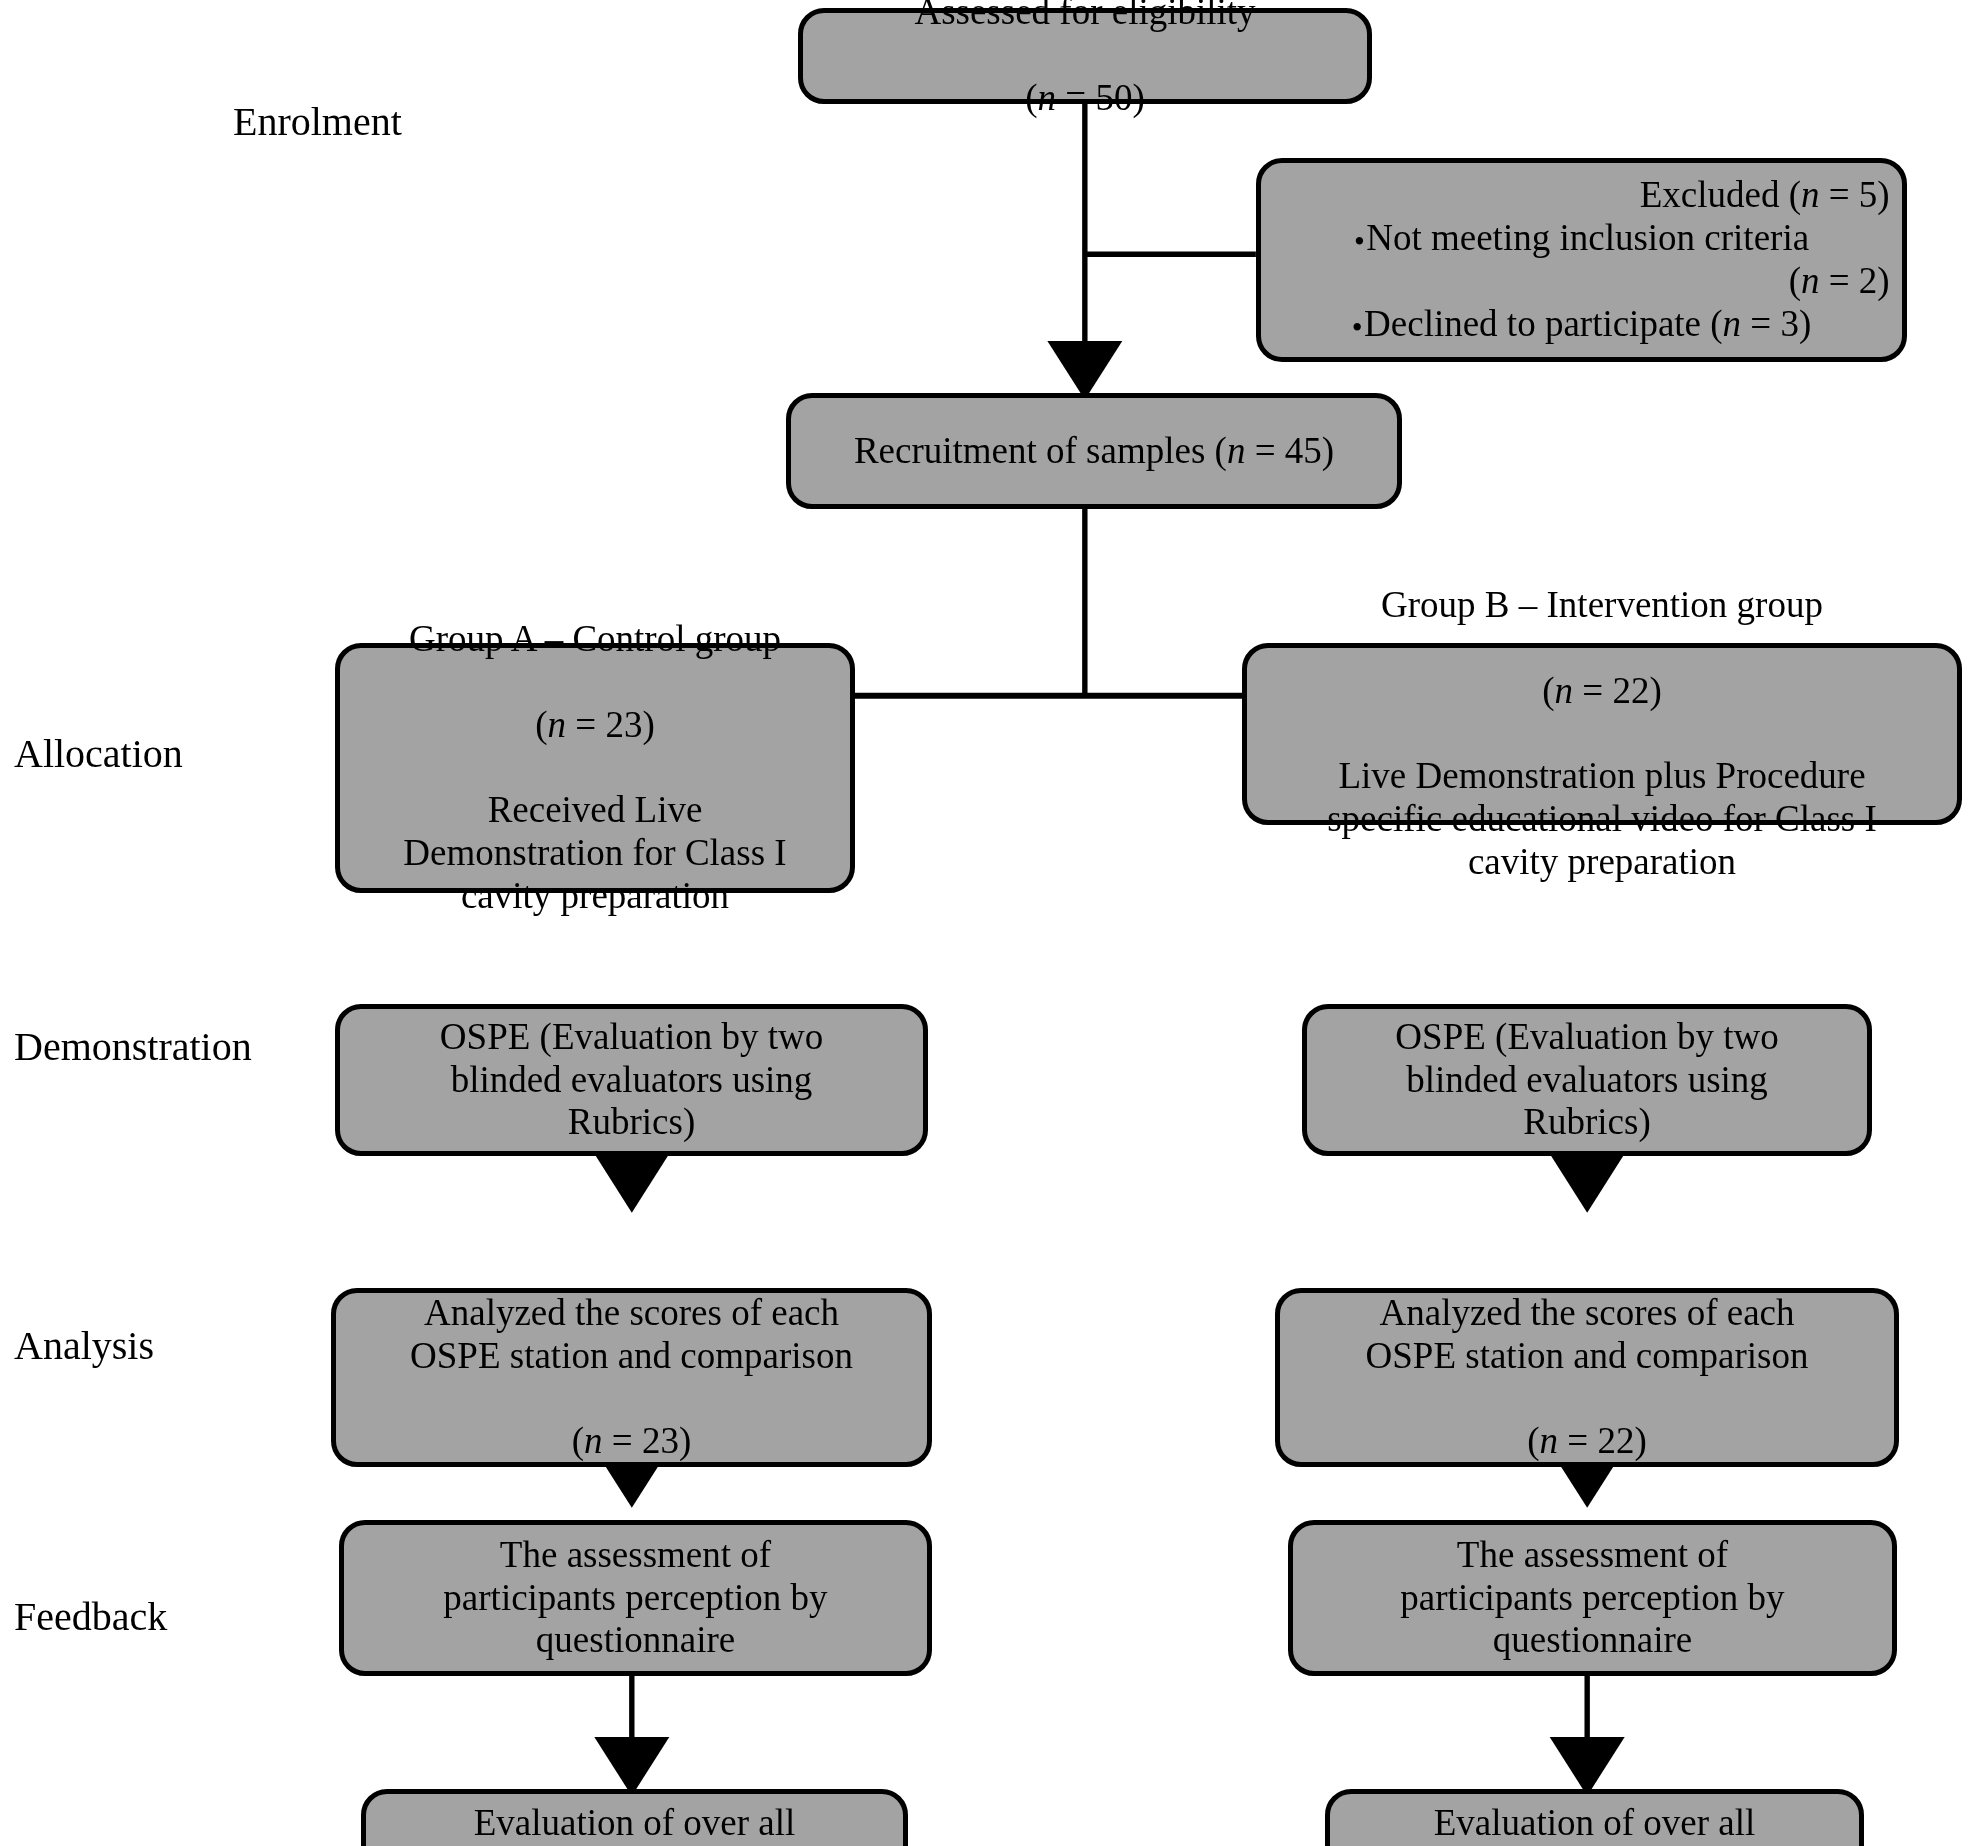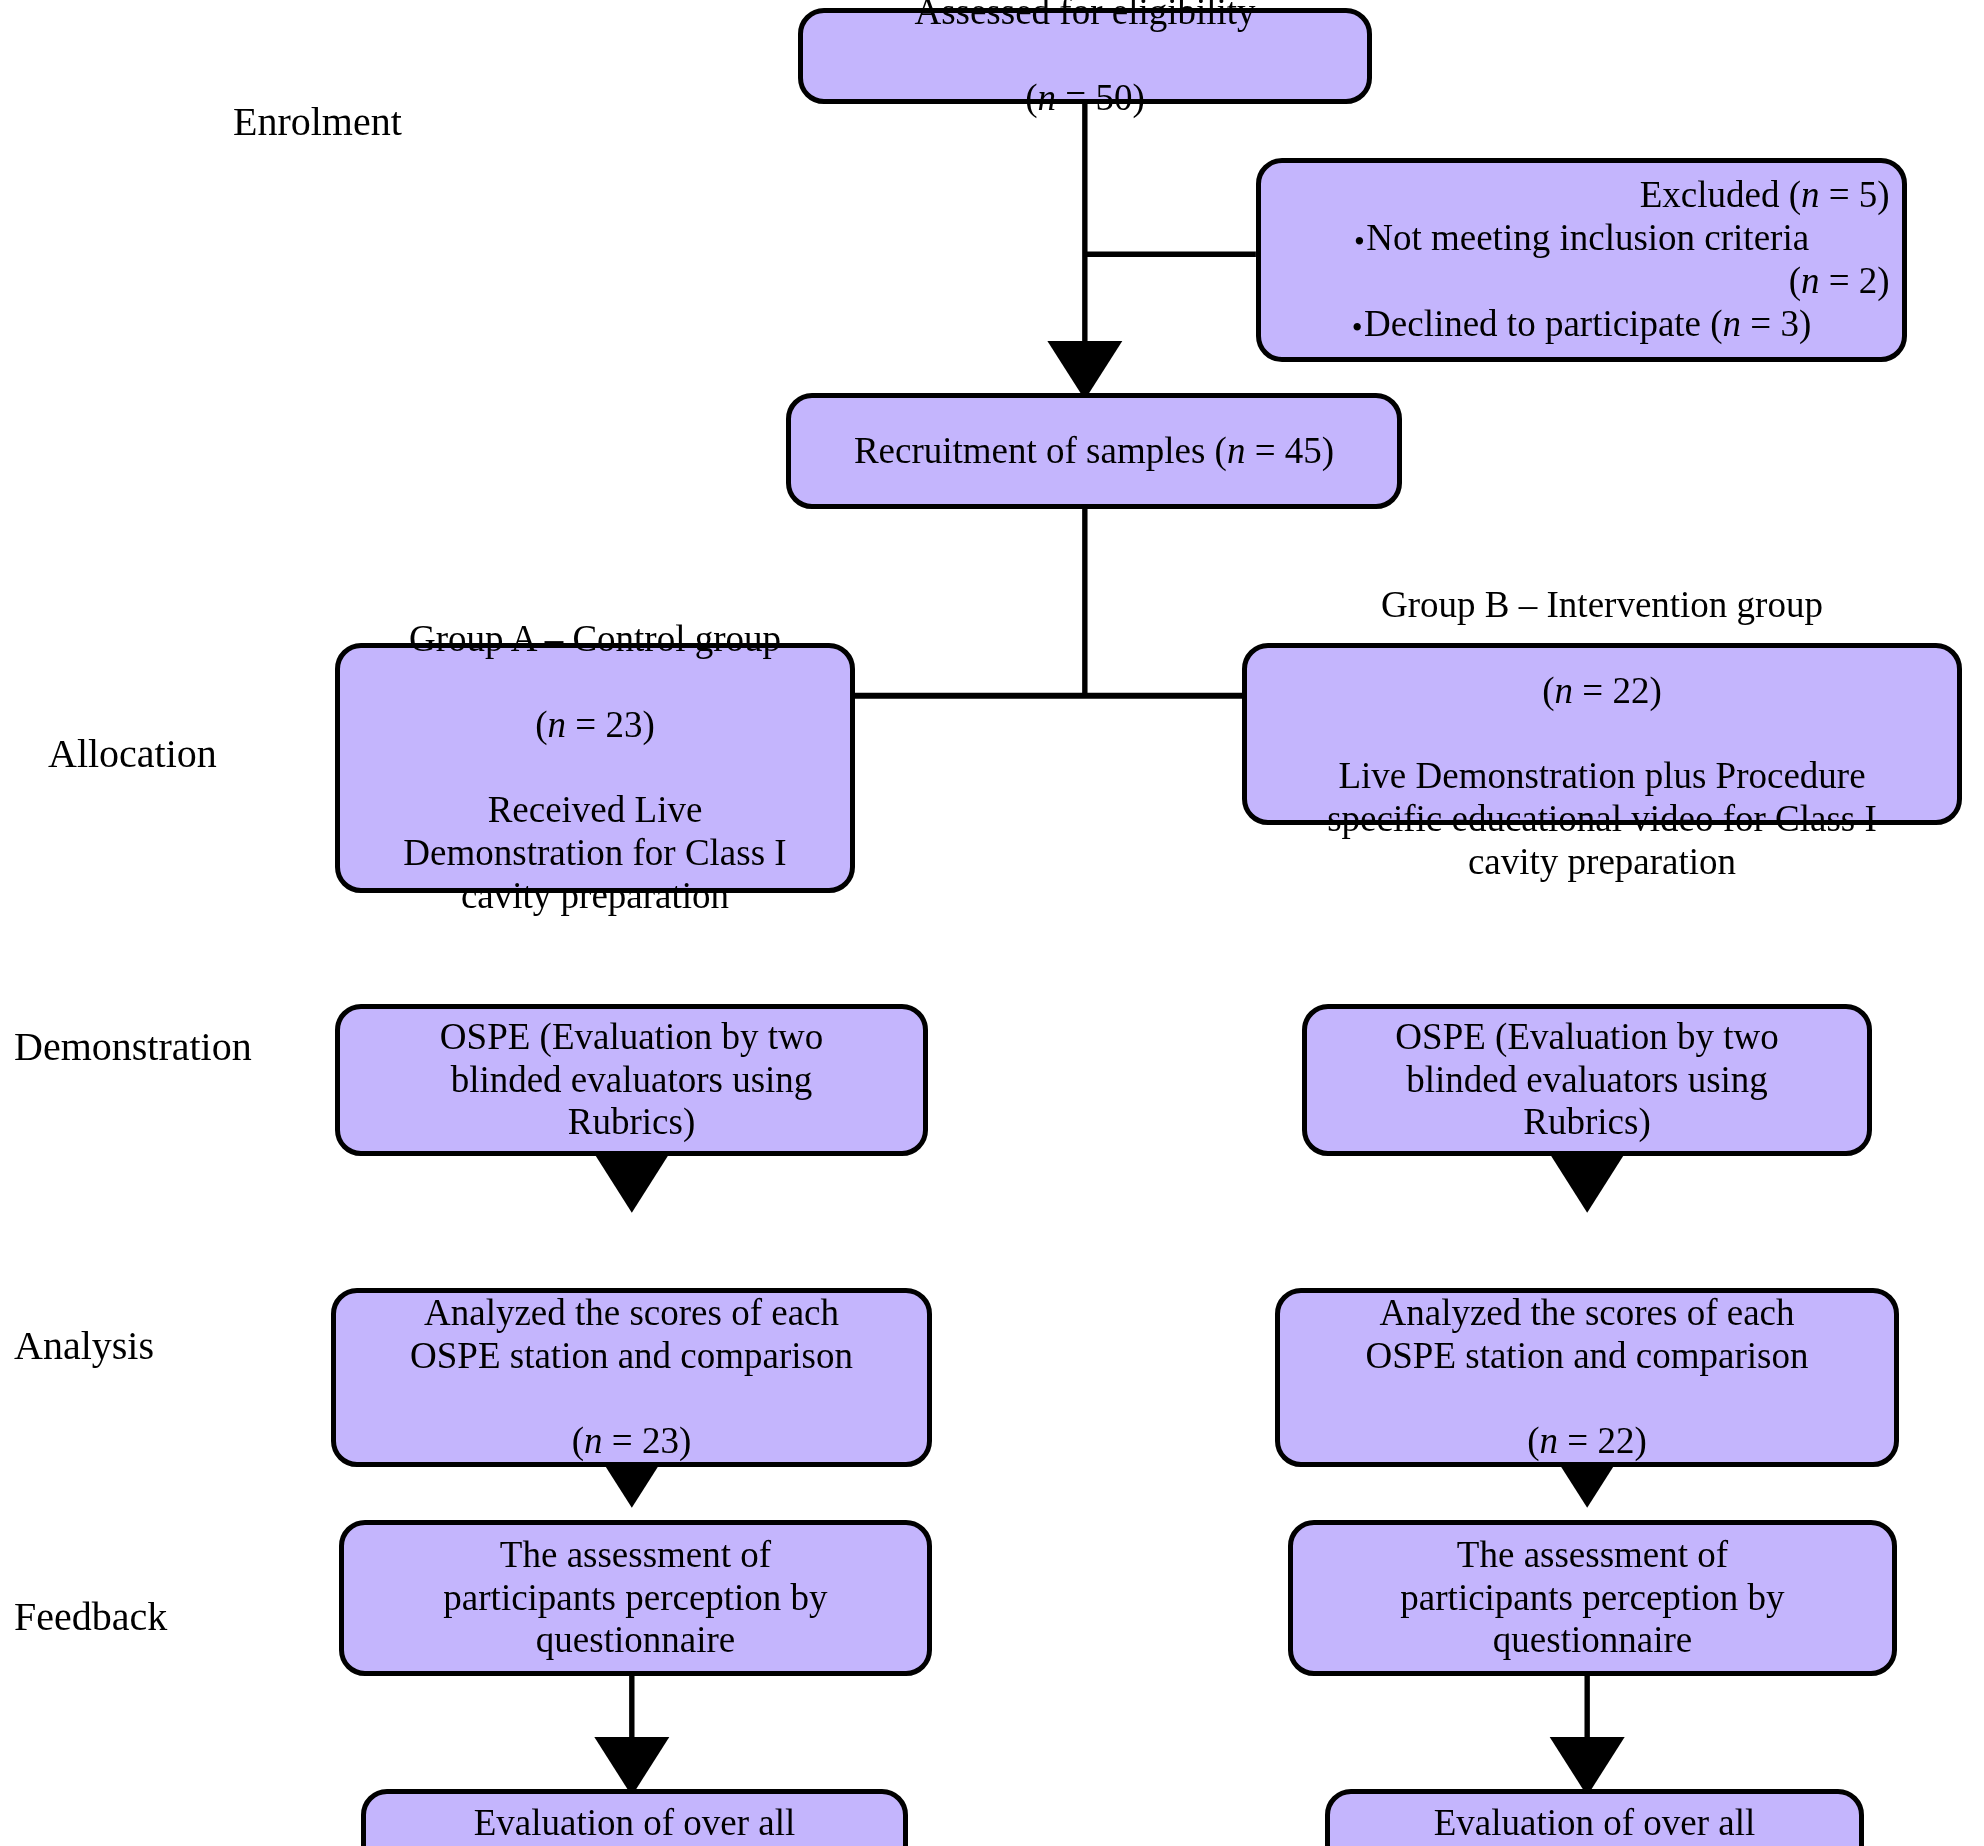--- a/index.html
+++ b/index.html
@@ -24,21 +24,21 @@
     color: #000;
     white-space: nowrap;
     text-align: left;
   }
   
   .flow-box {
     position: absolute;
     box-sizing: border-box;
     border: 5.4px solid #000000;
     border-radius: 26px;
-    background: #c4b5fd;
+    background: #a3a3a3;
     display: flex;
     align-items: center;
     justify-content: center;
     text-align: center;
     font-size: 37px;
     line-height: 1.16;
     padding: 3.1px 12.3px;
     z-index: 2;
   }
   .flow-box .inner {
@@ -108,21 +108,21 @@
     <path d="M820,2175 L820,2282" stroke="#000" stroke-width="7" fill="none" marker-end="url(#arrowhead)"></path>
     <path d="M820,2520 L820,2622" stroke="#000" stroke-width="7" fill="none" marker-end="url(#arrowhead)"></path>
 
     <path d="M2060,1420 L2060,1525" stroke="#000" stroke-width="7" fill="none" marker-end="url(#arrowhead)"></path>
     <path d="M2060,1800 L2060,1908" stroke="#000" stroke-width="7" fill="none" marker-end="url(#arrowhead)"></path>
     <path d="M2060,2175 L2060,2282" stroke="#000" stroke-width="7" fill="none" marker-end="url(#arrowhead)"></path>
     <path d="M2060,2520 L2060,2622" stroke="#000" stroke-width="7" fill="none" marker-end="url(#arrowhead)"></path>
   </svg>
 
   <div class="stage-label" style="left:233px; top:100px;">Enrolment</div>
-  <div class="stage-label" style="left:14px; top:732px;margin-left:34px;">Allocation</div>
+  <div class="stage-label" style="left:14px; top:732px;">Allocation</div>
   <div class="stage-label" style="left:14px; top:1025px;">Demonstration</div>
   <div class="stage-label" style="left:14px; top:1324px;">Analysis</div>
   <div class="stage-label" style="left:14px; top:1595px;">Feedback</div>
 
   <div class="flow-box" style="left:798px; top:7.7px; width:574px; height:96px;">
     <div class="inner">
       <div>Assessed for eligibility</div>
       <div><span>(</span><span class="italic-n">n</span><span> = 50)</span></div>
     </div>
   </div>

